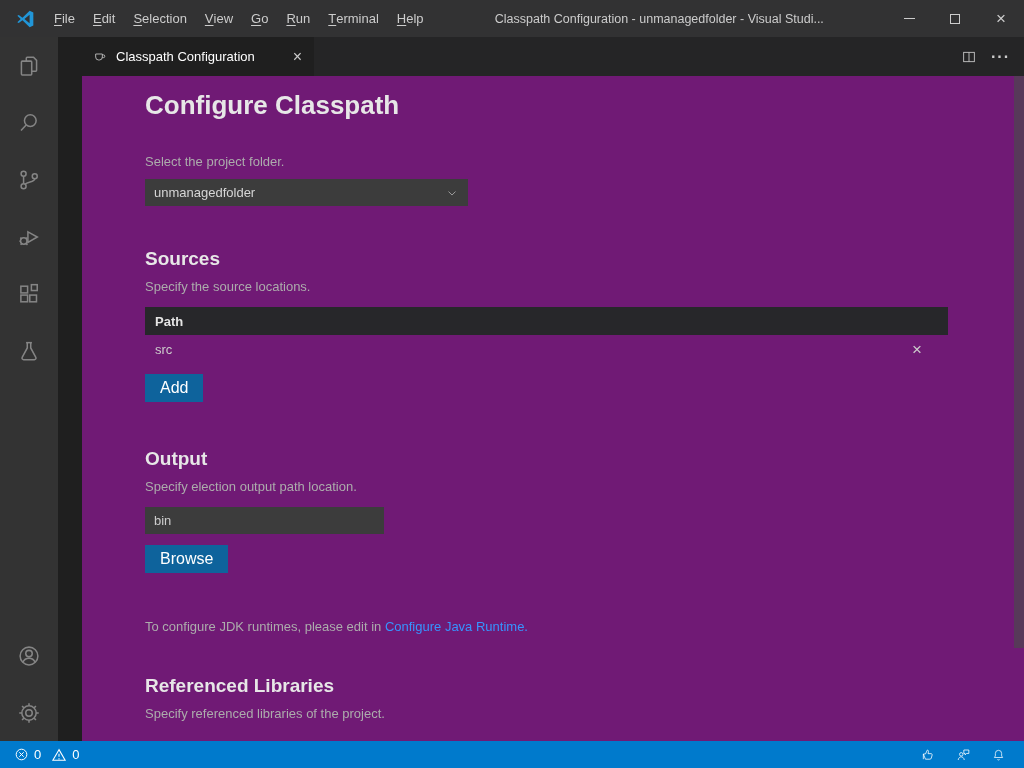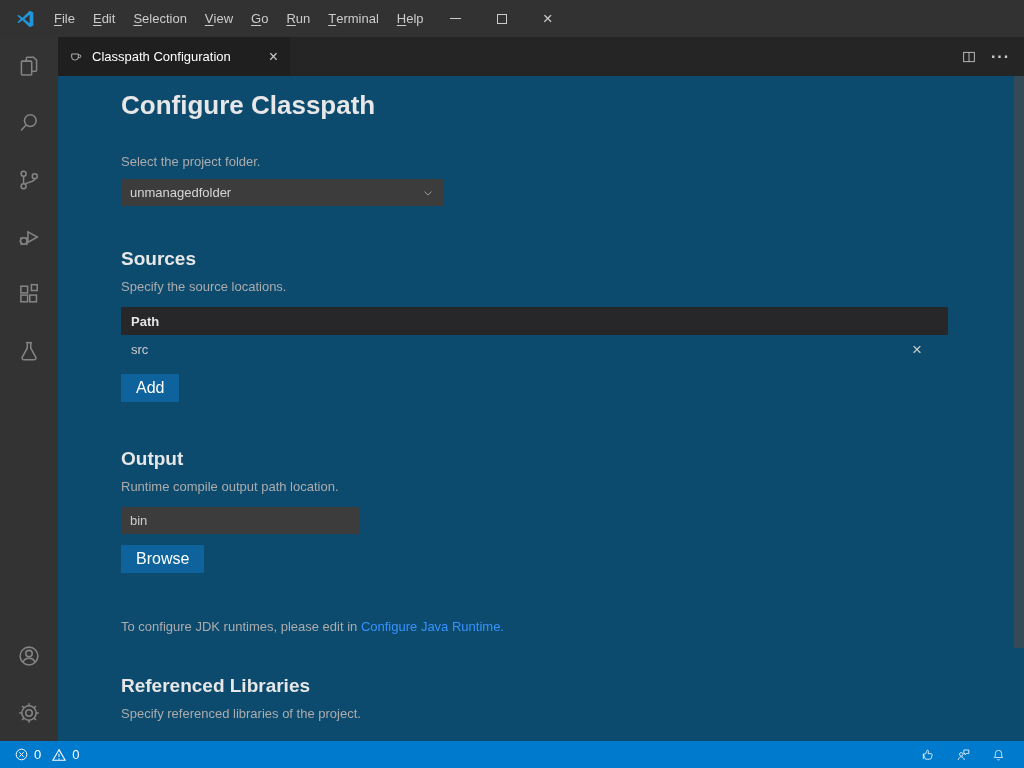--- a/index.html
+++ b/index.html
@@ -21,21 +21,21 @@
     flex: 1; text-align: center; font-size: 12.5px; color: #cccccc;
     white-space: nowrap; overflow: hidden; text-overflow: ellipsis; padding: 0 6px;
   }
   .window-controls { display: flex; height: 100%; }
   .wc-btn { width: 46px; height: 100%; display: flex; align-items: center; justify-content: center; color: #cccccc; }
   .wc-min-glyph { width: 11px; border-top: 1px solid #cccccc; }
   .wc-max-glyph { width: 10px; height: 10px; border: 1px solid #cccccc; }
   .wc-close-glyph { font-size: 17px; line-height: 1; font-weight: 300; }
 
   
-  .main { flex: 1; display: flex; min-height: 0; }
+  .main { flex: 1; display: flex; min-height: 0; gap: 24px; }
 
   .activitybar {
     width: 58px; background: #333333; display: flex; flex-direction: column;
     align-items: center; flex: 0 0 auto;
   }
   .ab-icon { width: 58px; height: 57px; display: flex; align-items: center; justify-content: center; }
   .ab-icon svg { stroke: #858585; fill: none; stroke-width: 1.4; }
   .ab-spacer { margin-top: auto; }
 
   .editor { flex: 1; display: flex; flex-direction: column; min-width: 0; }
@@ -48,21 +48,21 @@
   }
   .tab-icon svg { stroke: #c5c5c5; fill: none; stroke-width: 1.3; display: block; }
   .tab-label { white-space: nowrap; overflow: hidden; flex: 1; }
   .tab-close { color: #cccccc; font-size: 16px; line-height: 1; padding: 0 2px; }
   .tab-actions { margin-left: auto; display: flex; align-items: center; gap: 14px; padding-right: 14px; color: #cccccc; }
   .ta-icon svg { stroke: #cccccc; fill: none; stroke-width: 1.3; display: block; }
   .ta-more { font-size: 16px; letter-spacing: 1px; font-weight: bold; line-height: 0.5; }
 
   
   .content {
-    flex: 1; background: #0c4a6e; position: relative; overflow: hidden;
+    flex: 1; background: #701a75; position: relative; overflow: hidden;
     padding: 14px 76px 0 63px; color: #cccccc; font-size: 13px;
   }
   .page-title { font-size: 26px; font-weight: 600; color: #e7e7e7; margin-bottom: 33px; }
   .field-label { color: #acacac; margin-bottom: 10px; }
   .select {
     width: 323px; height: 27px; background: #3c3c3c; color: #d6d6d6;
     display: flex; align-items: center; justify-content: space-between;
     padding: 0 9px; font-size: 13px;
   }
   .select .chev svg { stroke: #b0b0b0; fill: none; stroke-width: 1.4; display: block; }
@@ -147,20 +147,21 @@
         </div>
       <div class="menu-item">
           <span class="mn">T</span>
           <span>erminal</span>
         </div>
       <div class="menu-item">
           <span class="mn">H</span>
           <span>elp</span>
         </div>
     </div>
+    <div class="window-title">Classpath Configuration - unmanagedfolder - Visual Studi...</div>
     <div class="window-controls">
       <div class="wc-btn">
           <div class="wc-min-glyph"></div>
         </div>
       <div class="wc-btn">
           <div class="wc-max-glyph"></div>
         </div>
       <div class="wc-btn wc-close-glyph">
           <span>×</span>
         </div>
@@ -273,21 +274,21 @@
             <div class="table-row">
               <span>src</span>
               <span class="row-remove">×</span>
             </div>
           </div>
           <button class="btn">Add</button>
         </div>
 
         <div class="section" style="margin-top:46px;">
           <div class="section-title">Output</div>
-          <div class="section-desc">Runtime compile output path location.</div>
+          <div class="section-desc">Specify election output path location.</div>
           <input class="text-input" type="text" value="bin" style="">
           <br>
           <button class="btn">Browse</button>
         </div>
 
         <div class="section" style="margin-top:46px;">
           <div class="para"><span>To configure JDK runtimes, please edit in </span><a class="link">Configure Java Runtime.</a></div>
         </div>
 
         <div class="section" style="margin-top:41px;">

